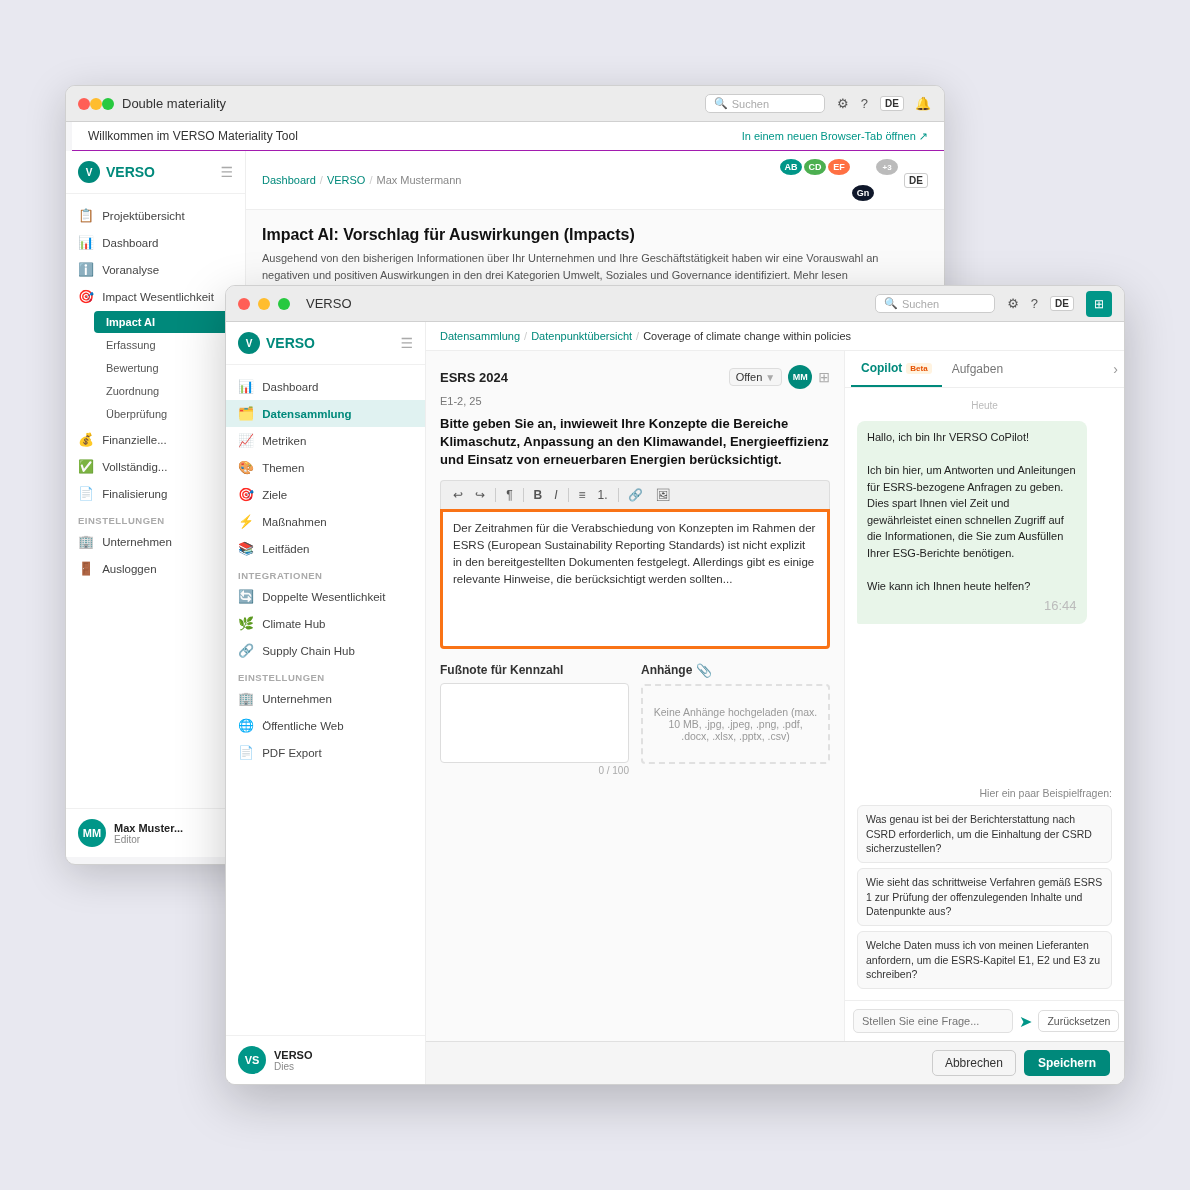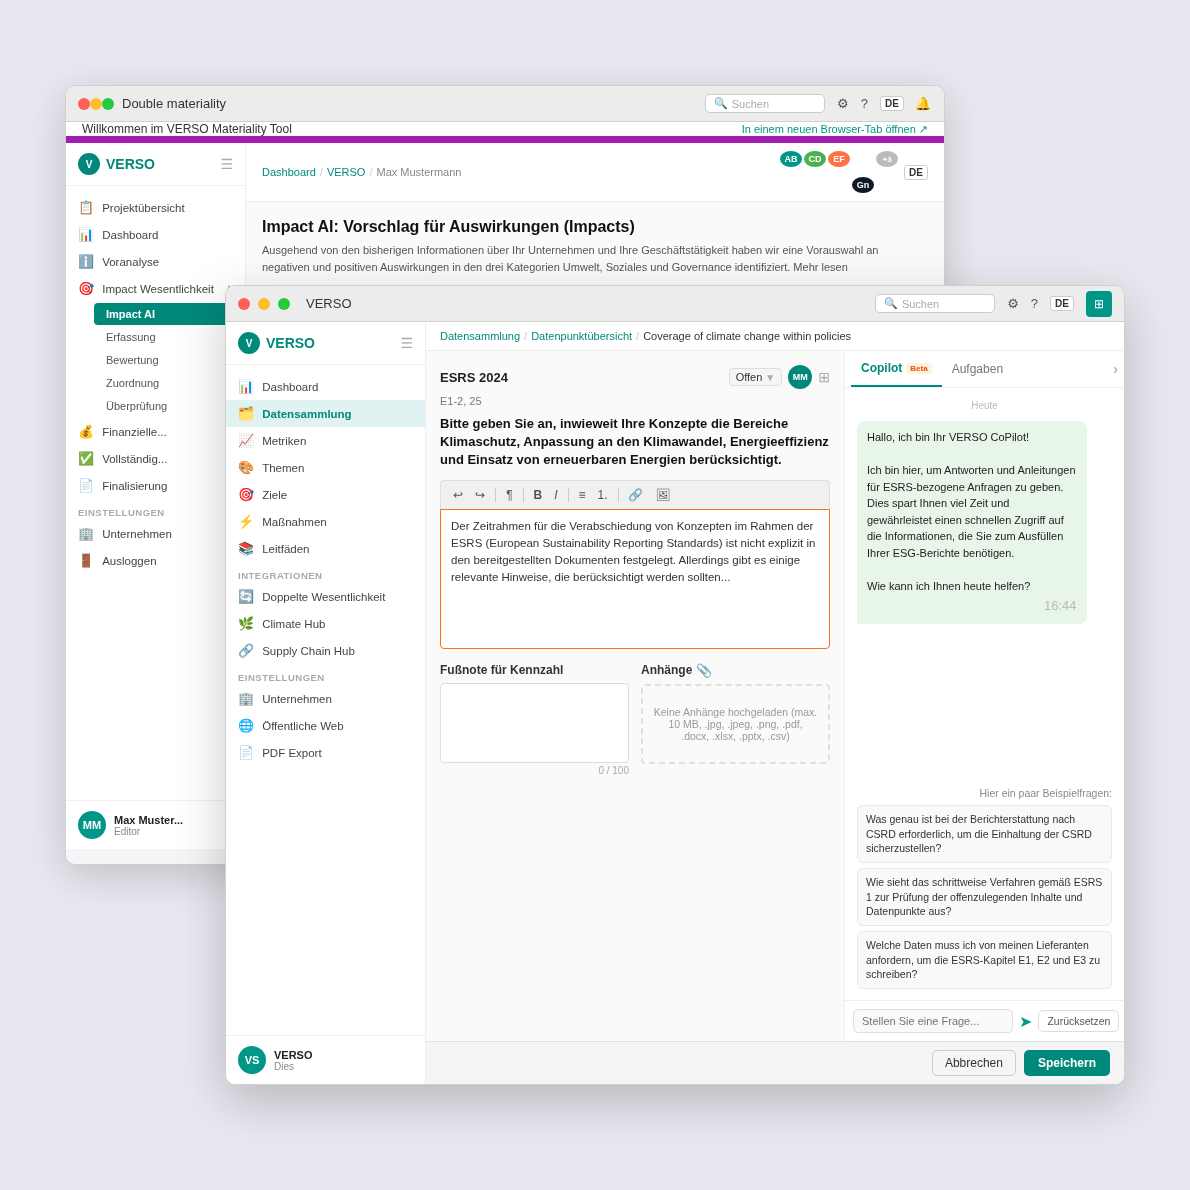--- a/index.html
+++ b/index.html
@@ -72,27 +72,28 @@
       border: 1px solid #ccc;
       border-radius: 3px;
       font-size: 10px;
       font-weight: 600;
       padding: 1px 4px;
       color: #333;
     }
     
     .top-banner {
       background: #fff;
-      padding: 0 16px;
+      padding: 7px 16px;
       font-size: 12px;
       color: #333;
       display: flex;
       justify-content: space-between;
       align-items: center;
-      border-bottom: 7px solid #a21caf;
+      border-bottom: 1px solid #a21caf;
+      margin-left: 6px;
     }
     .open-tab-btn {
       font-size: 11px;
       color: #009688;
       cursor: pointer;
       display: flex;
       align-items: center;
       gap: 3px;
     }
     
@@ -432,21 +433,21 @@
       font-size: 12px;
       color: #555;
       cursor: pointer;
       padding: 2px 4px;
       border-radius: 3px;
       border: none;
       background: none;
     }
     .toolbar-sep { width: 1px; height: 14px; background: #ccc; margin: 0 2px; }
     .editor-area {
-      border: 1px solid #f97316;
+      border: 3px solid #f97316;
       border-radius: 0 0 4px 4px;
       background: #fff;
       min-height: 140px;
       padding: 8px 10px;
       font-size: 11.5px;
       color: #333;
       line-height: 1.5;
     }
     .bottom-fields {
       display: grid;

